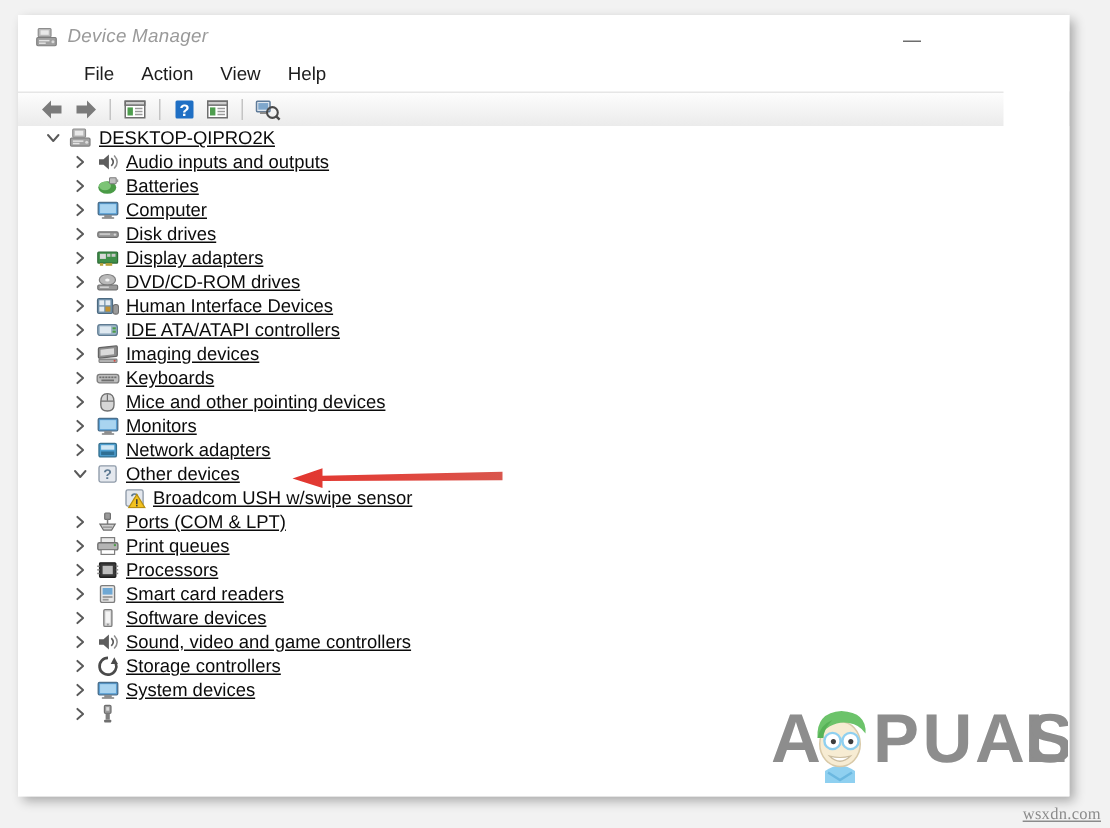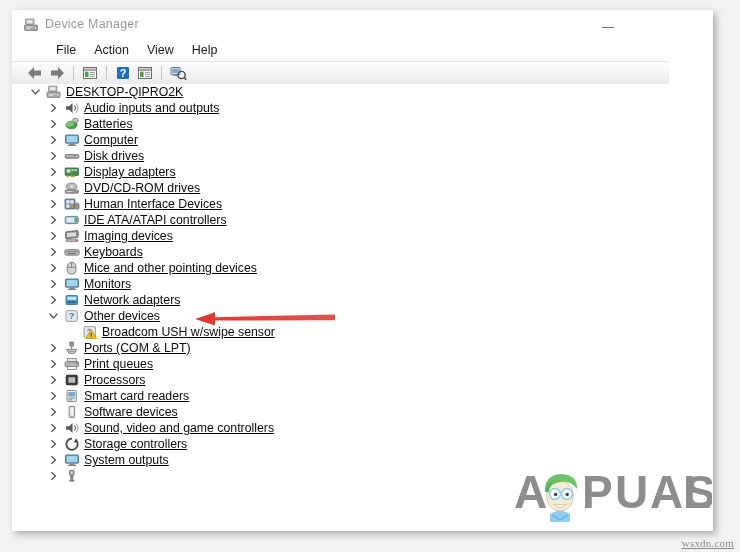--- a/index.html
+++ b/index.html
@@ -19,20 +19,21 @@
     background:#ffffff;
     box-shadow:3px 3px 7px rgba(0,0,0,.30);
     overflow:hidden;
   }
 
   
   #titlebar{
     position:relative;
     height:30px;
     background:#ffffff;
+    font-style:italic;
   }
   #title-icon{
     position:absolute; left:12px; top:8px;
     width:15px; height:14px;
   }
   #title-text{
     position:absolute; left:33px; top:7px;
     font-size:12.5px; color:#9a9a9a;
     letter-spacing:.2px;
     white-space:nowrap;
@@ -575,21 +576,21 @@
             <svg width="11" height="10" viewBox="0 0 11 10">
               <path d="M3.6 1.6 L7.4 5 L3.6 8.4" fill="none" stroke="#5a5a5a" stroke-width="1.3" stroke-linecap="round" stroke-linejoin="round"></path>
             </svg>
           </span>
           <span class="ico"><svg width="16" height="14" viewBox="0 0 16 14">
               <rect x="1.5" y="2" width="13" height="8.2" rx="0.8" fill="#5a9fd4" stroke="#4a6f8d" stroke-width="0.9"></rect>
               <rect x="2.7" y="3.1" width="10.6" height="6" fill="#a9d4f0"></rect>
               <rect x="5.5" y="10.4" width="5" height="1.6" fill="#8d8d8d"></rect>
               <rect x="3.8" y="11.8" width="8.4" height="1.1" rx="0.5" fill="#7d7d7d"></rect>
             </svg></span>
-          <span class="label">System outputs</span>
+          <span class="label">System devices</span>
         </div>
         <div class="row d1">
           <span class="chev">
             <svg width="11" height="10" viewBox="0 0 11 10">
               <path d="M3.6 1.6 L7.4 5 L3.6 8.4" fill="none" stroke="#5a5a5a" stroke-width="1.3" stroke-linecap="round" stroke-linejoin="round"></path>
             </svg>
           </span>
           <span class="ico"><svg width="16" height="14" viewBox="0 0 16 14">
               <rect x="5.6" y="1.2" width="4.4" height="5.4" rx="0.8" fill="#9a9a9a" stroke="#6f6f6f" stroke-width="0.8"></rect>
               <rect x="6.8" y="2.4" width="2" height="2.4" fill="#dadada"></rect>

